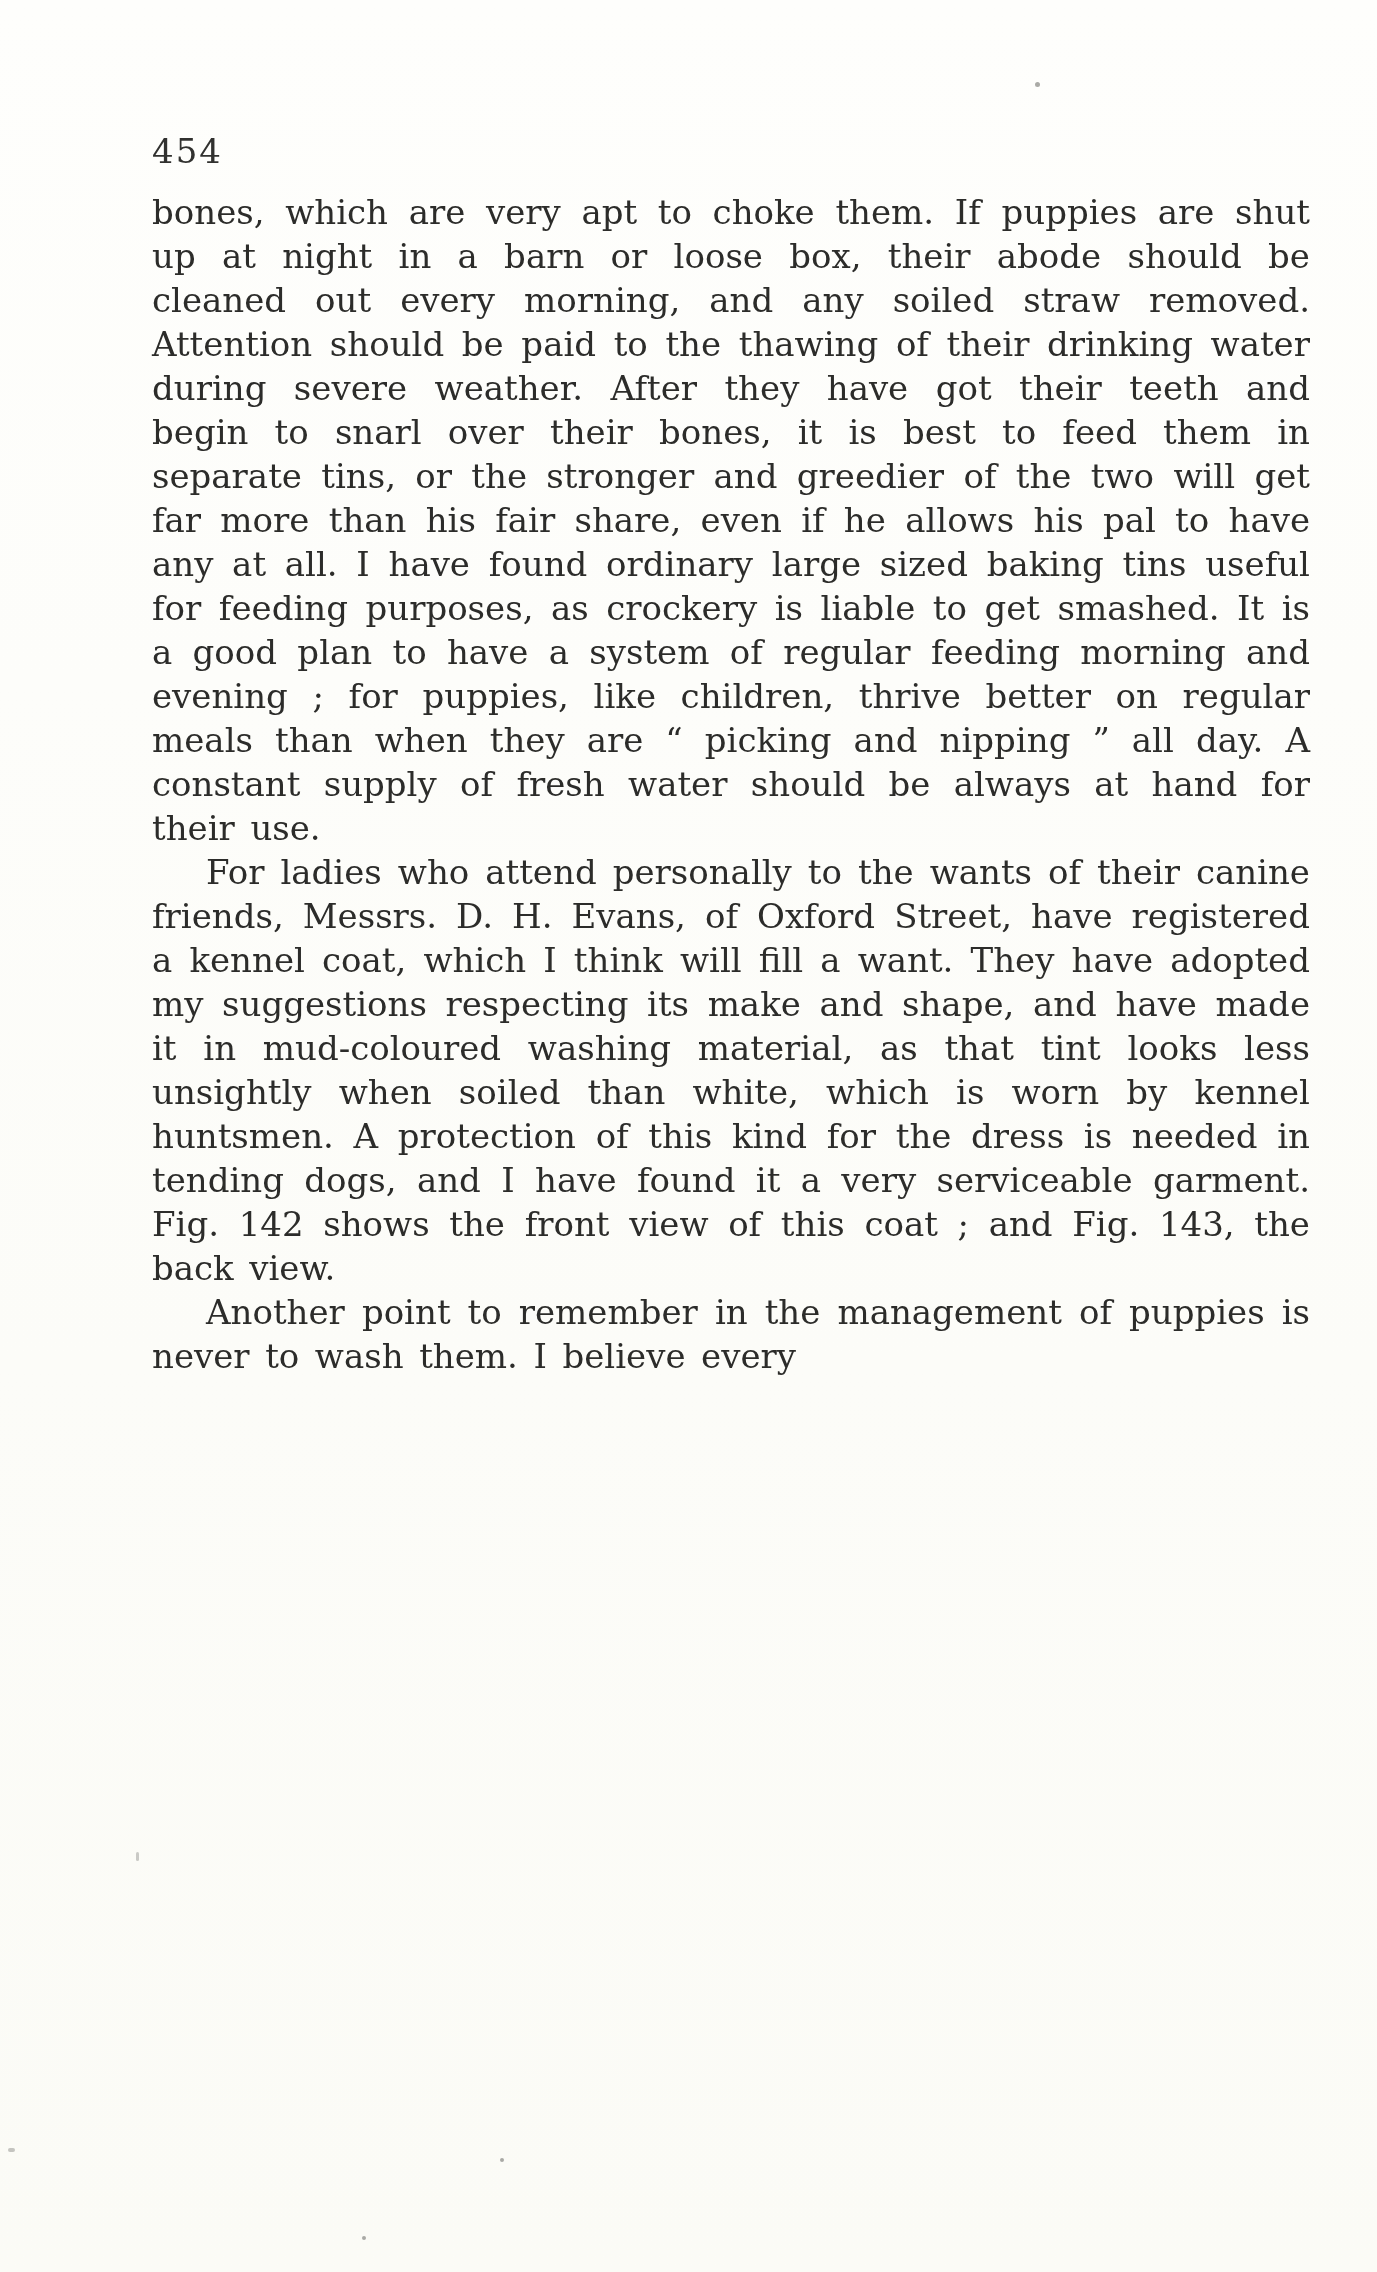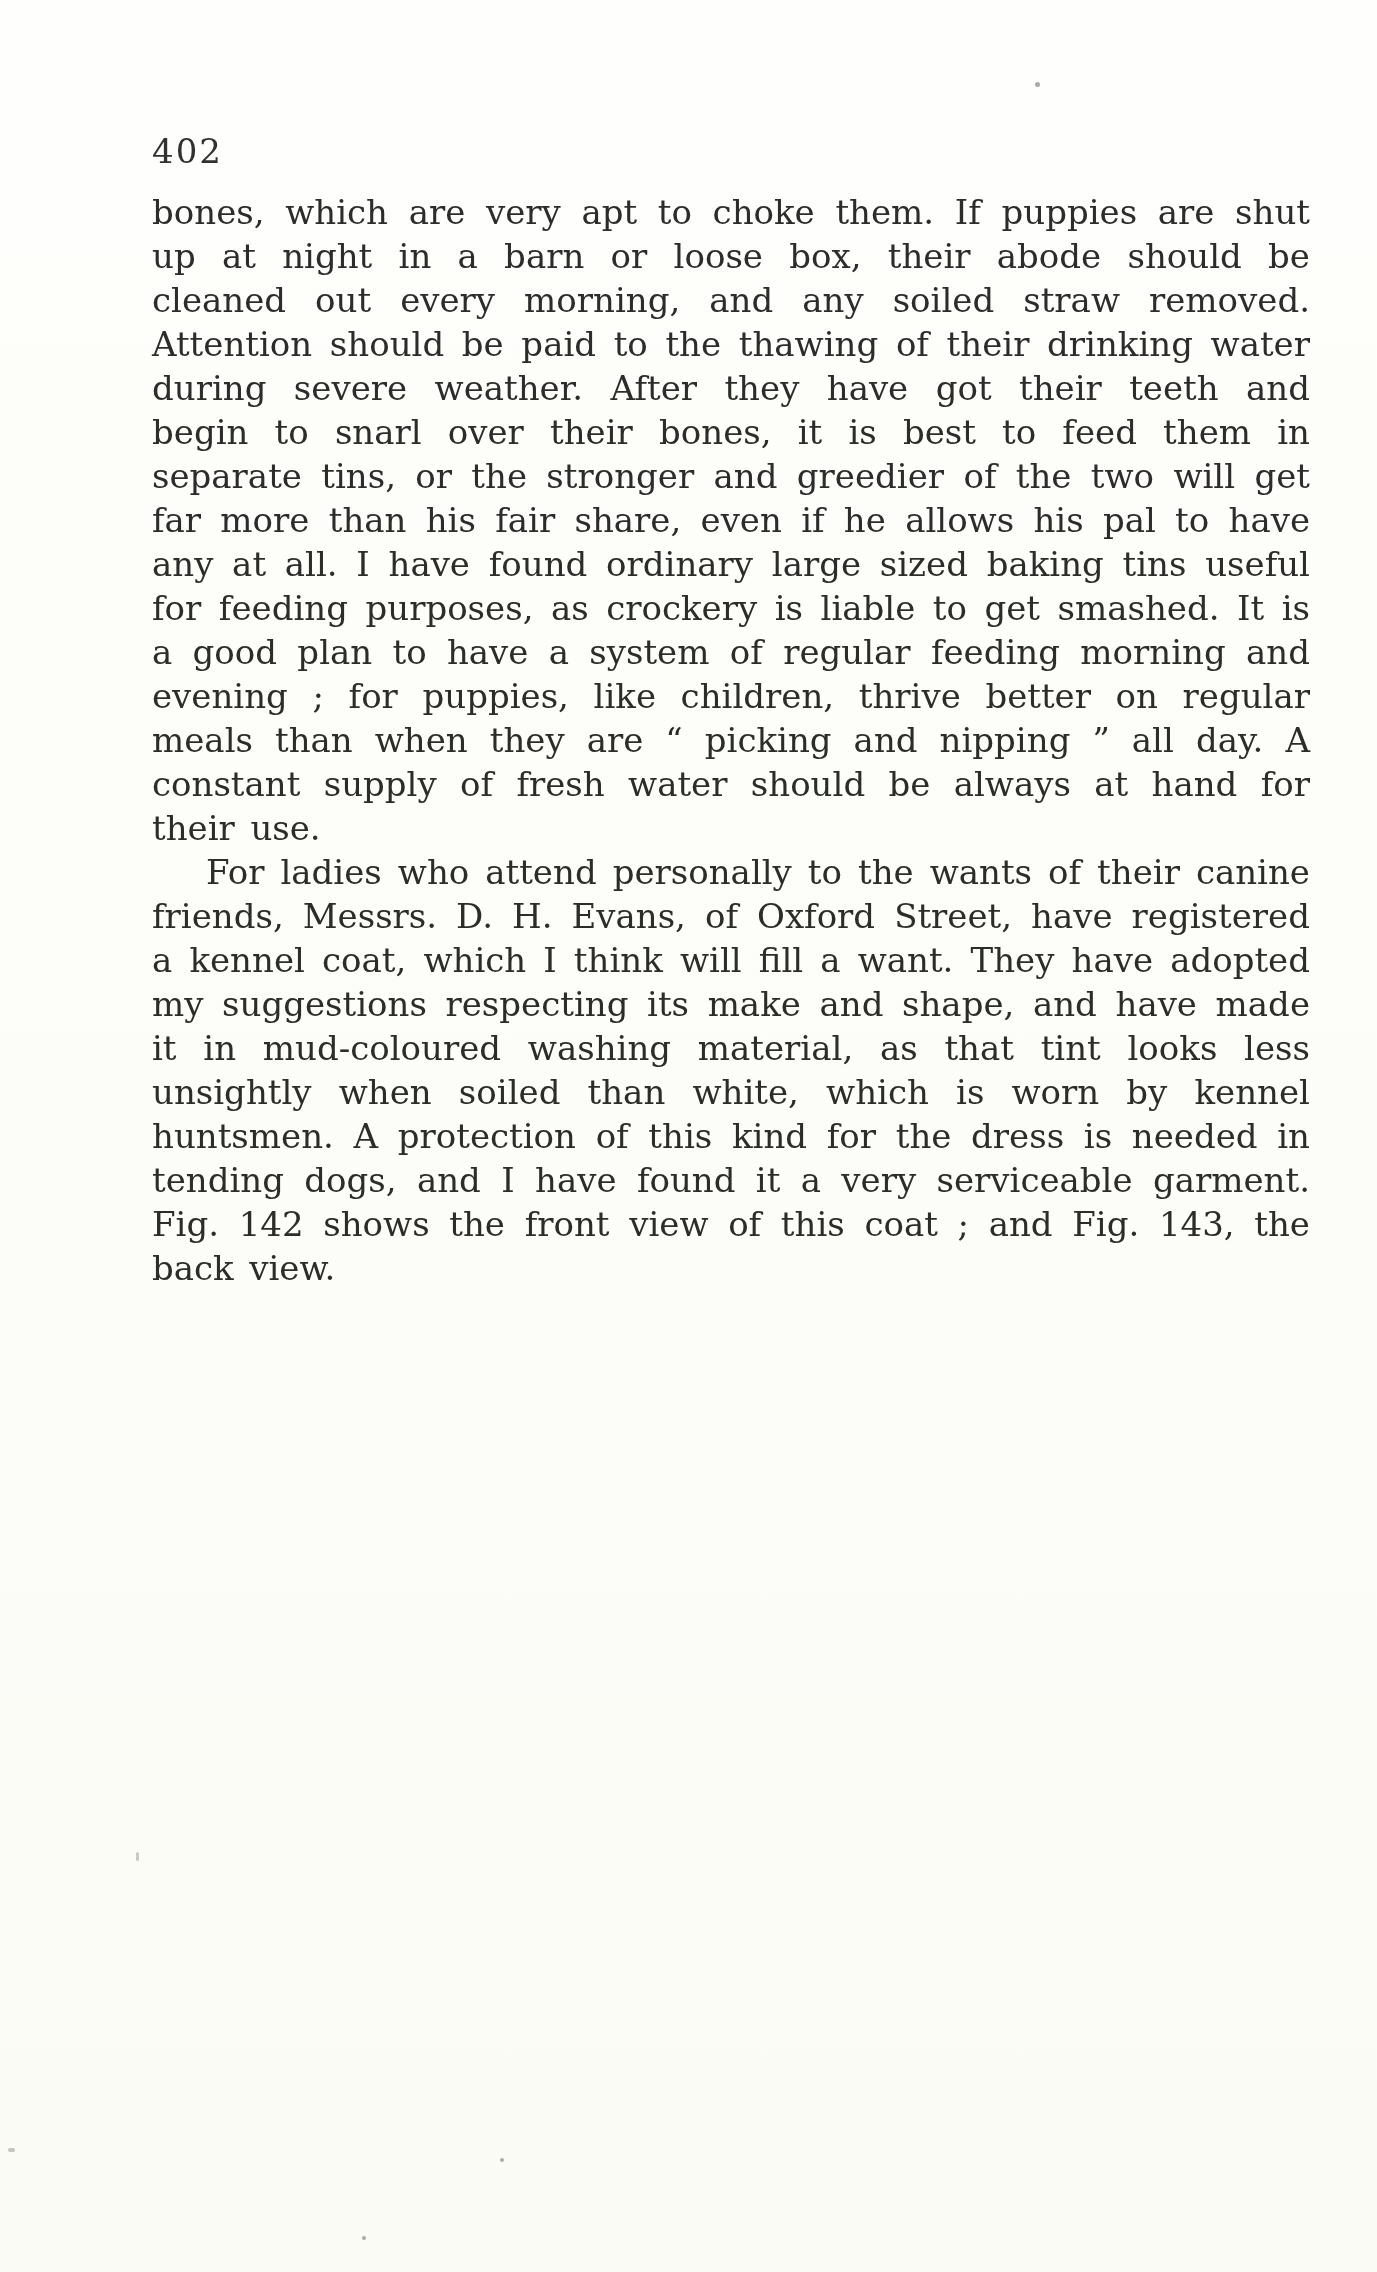--- a/index.html
+++ b/index.html
@@ -65,26 +65,27 @@
   .artifact.a3 { left: 362px;  top: 2236px; width: 4px; height: 4px; }
   .artifact.a4 { left: 8px;    top: 2148px; width: 7px; height: 4px; border-radius: 2px; opacity: 0.5; }
   .artifact.a5 { left: 136px;  top: 1852px; width: 3px; height: 9px; border-radius: 2px; opacity: 0.45; }
 </style>
 </head>
 <body>
 
 <div class="page">
 
   <div class="header">
-    <span class="page-num">402</span>
+    <span class="page-num">454</span>
   </div>
 
   <div class="body-text">
     <p class="para">bones, which are very apt to choke them.  If puppies are shut up at night in a barn or loose box, their abode should be cleaned out every morning, and any soiled straw removed.  Attention should be paid to the thawing of their drinking water during severe weather. After they have got their teeth and begin to snarl over their bones, it is best to feed them in separate tins, or the stronger and greedier of the two will get far more than his fair share, even if he allows his pal to have any at all.  I have found ordinary large sized baking tins useful for feeding purposes, as crockery is liable to get smashed.  It is a good plan to have a system of regular feeding morning and evening ; for puppies, like children, thrive better on regular meals than when they are “ picking and nipping ” all day. A constant supply of fresh water should be always at hand for their use.</p>
     <p class="para indent">For ladies who attend personally to the wants of their canine friends, Messrs. D. H. Evans, of Oxford Street, have registered a kennel coat, which I think will fill a want.  They have adopted my suggestions respecting its make and shape, and have made it in mud-coloured washing material, as that tint looks less unsightly when soiled than white, which is worn by kennel huntsmen.  A protection of this kind for the dress is needed in tending dogs, and I have found it a very serviceable garment.  Fig. 142 shows the front view of this coat ; and Fig. 143, the back view.</p>
+    <p class="para indent">Another point to remember in the management of puppies is never to wash them.  I believe every</p>
   </div>
 
   <span class="artifact a1"></span>
   <span class="artifact a2"></span>
   <span class="artifact a3"></span>
   <span class="artifact a4"></span>
   <span class="artifact a5"></span>
 
 </div>
 

